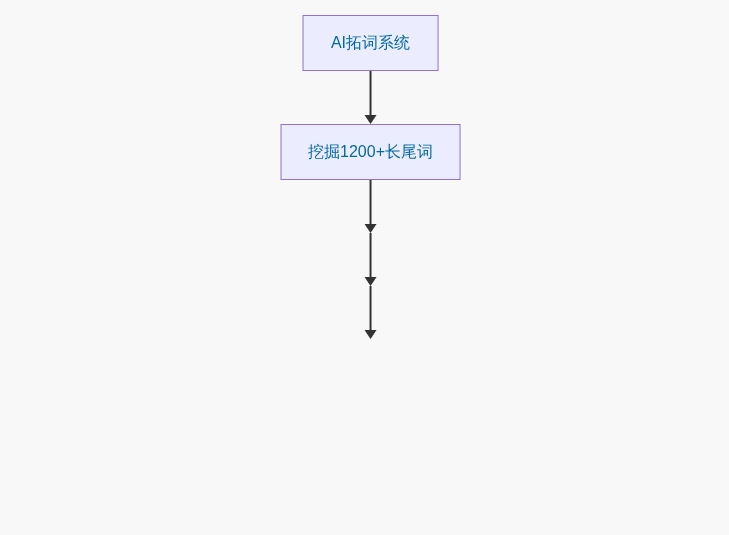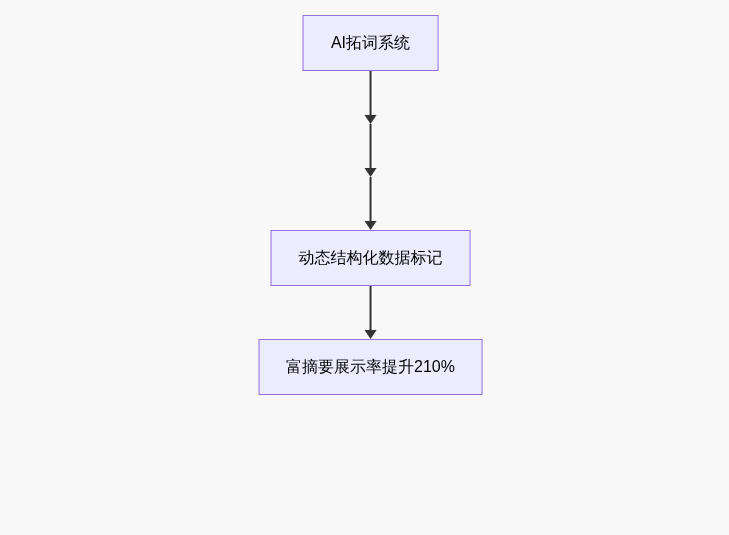--- a/index.html
+++ b/index.html
@@ -20,21 +20,21 @@
     top: 15px;
     left: 50%;
     transform: translateX(calc(-50% + 6px));
     display: flex;
     flex-direction: column;
     align-items: center;
   }
   .flow-node {
     background: #ECECFF;
     border: 1.5px solid #9370DB;
-    color: #000000;
+    color: #0369a1;
     font-size: 16px;
     height: 56px;
     display: flex;
     align-items: center;
     justify-content: center;
     padding: 0 27px;
     white-space: nowrap;
     text-align: center;
   }
   .flow-edge {
@@ -62,35 +62,34 @@
 <div class="canvas">
   <div class="flowchart">
 
     <div class="flow-node">AI拓词系统</div>
 
     <div class="flow-edge">
       <div class="line"></div>
       <div class="arrowhead"></div>
     </div>
 
+    <div class="flow-node">挖掘1200+长尾词</div>
 
     <div class="flow-edge">
       <div class="line"></div>
       <div class="arrowhead"></div>
     </div>
 
 
     <div class="flow-edge">
       <div class="line"></div>
       <div class="arrowhead"></div>
     </div>
 
-    <div class="flow-node">动态结构化数据标记</div>
 
     <div class="flow-edge">
       <div class="line"></div>
       <div class="arrowhead"></div>
     </div>
 
-    <div class="flow-node">富摘要展示率提升210%</div>
 
   </div>
 </div>
 
 </body></html>

